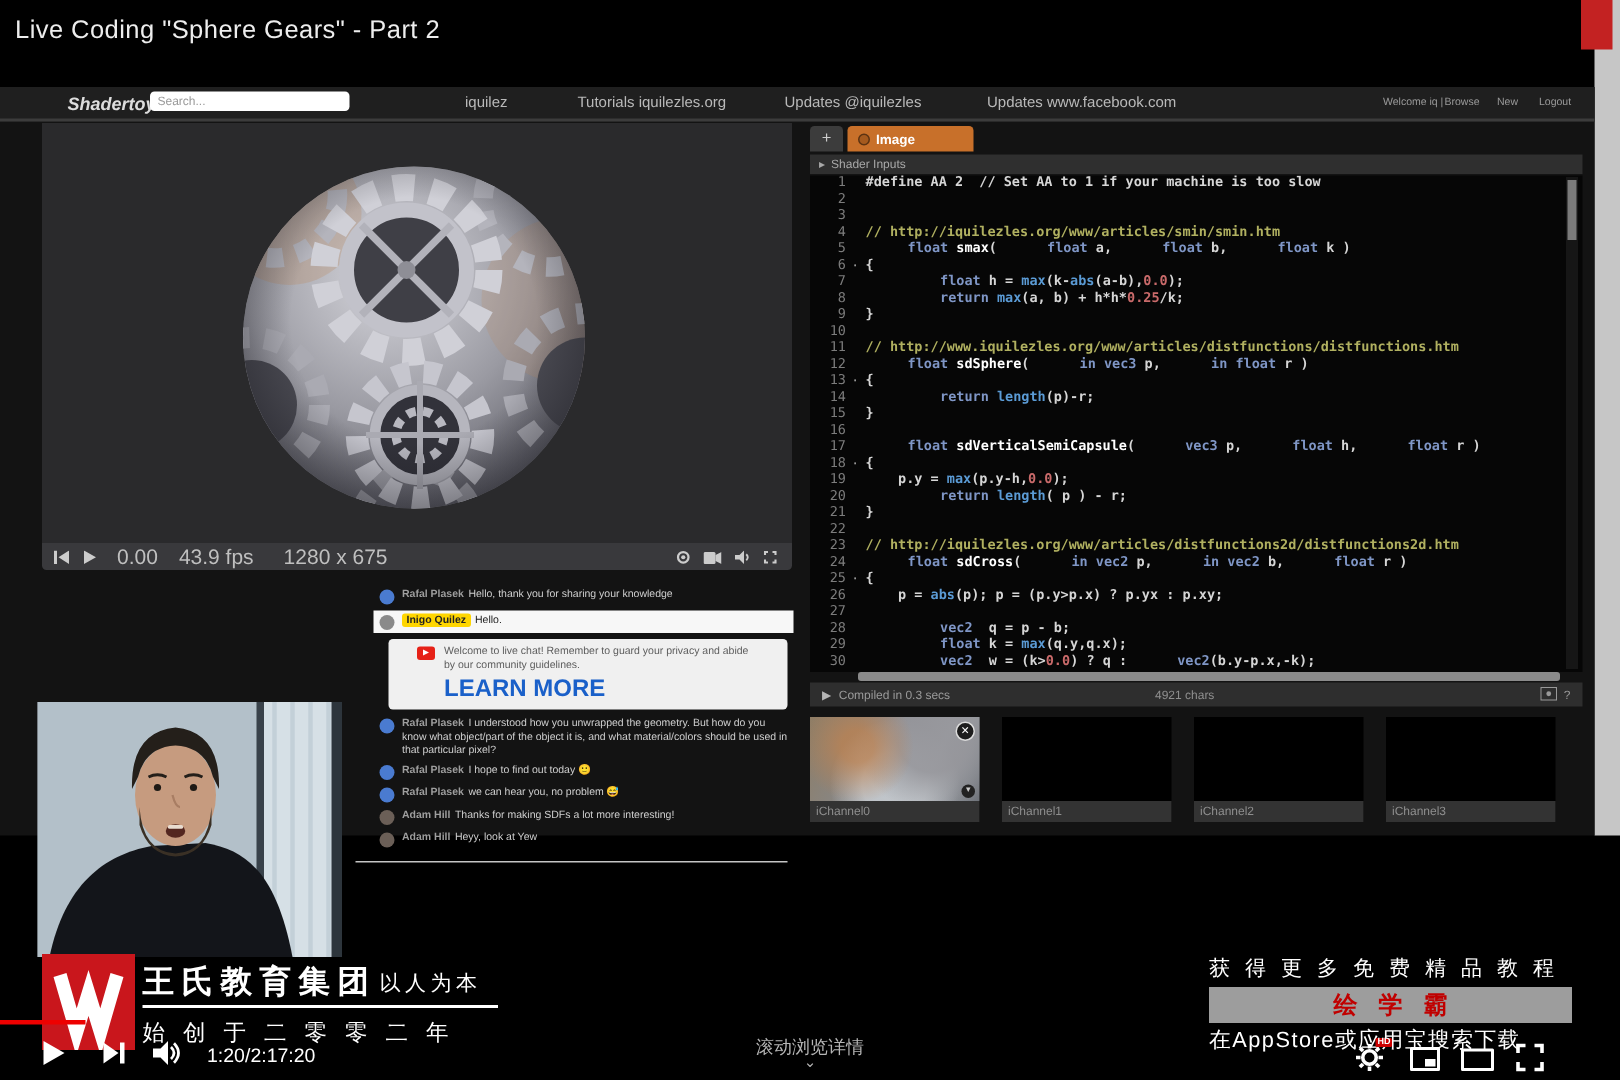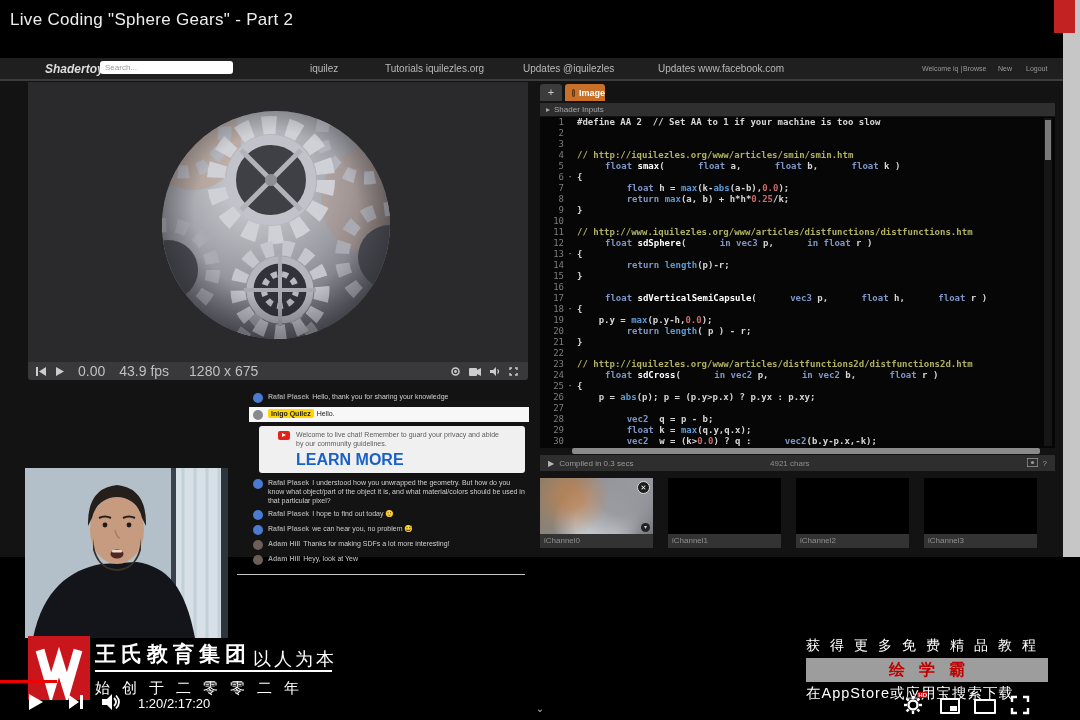--- a/index.html
+++ b/index.html
@@ -29,21 +29,21 @@
   .preview{left:28px;top:24px;width:500px;height:280px;background:#2a2a2c;}
   .preview-bar{left:28px;top:304px;width:500px;height:18px;background:#39393c;
                border-radius:0 0 3px 3px;display:flex;align-items:center;color:#c9c9c9;font-size:14px;}
   .pb-txt{margin-left:14px;color:#bfbfbf;}
   .pb-ic{margin-left:10px;display:inline-flex;align-items:center;}
   .pb-right{margin-left:auto;display:flex;align-items:center;gap:9px;margin-right:10px;}
 
   
   .tab-plus{left:540px;top:26px;width:22px;height:17px;background:#3c3c3c;color:#ccc;font-size:11px;
             text-align:center;line-height:16px;border-radius:3px 3px 0 0;}
-  .tab-image{left:565px;top:26px;width:40px;height:17px;background:#c8702a;color:#fff;font-size:9px;
+  .tab-image{left:565px;top:26px;width:84px;height:17px;background:#c8702a;color:#fff;font-size:9px;
              font-weight:bold;border-radius:3px 3px 0 0;display:flex;align-items:center;gap:4px;
              padding-left:7px;box-sizing:border-box;}
   .tab-dot{width:6px;height:6px;border-radius:50%;border:1.5px solid #5c3312;background:#a55a1e;}
   .inputs-bar{left:540px;top:45px;width:515px;height:13px;background:#2f2f2f;color:#a8a8a8;font-size:8px;
               display:flex;align-items:center;padding-left:6px;box-sizing:border-box;gap:4px;}
   .code-area{left:540px;top:59px;width:515px;height:331px;background:#060606;overflow:hidden;}
   .cl{display:flex;height:11px;line-height:11px;font-family:"DejaVu Sans Mono",monospace;
       font-size:9px;font-weight:bold;white-space:pre;}
   .cl .gut{width:24px;text-align:right;padding-right:4px;color:#7c7c7c;flex:none;font-weight:normal;}
   .cl .fold{width:5px;color:#999;font-size:7px;flex:none;}
@@ -92,21 +92,21 @@
               position:relative;}
   .cm-sys .yt:after{content:"";position:absolute;left:4px;top:2px;border-left:4px solid #fff;
               border-top:2.5px solid transparent;border-bottom:2.5px solid transparent;}
   .cm-sys .stxt{color:#5d5d5d;font-size:7px;line-height:9px;}
   .cm-sys .link{color:#1a60c9;font-weight:bold;display:inline-block;margin-top:3px;}
   .chat-divider{left:237px;top:574px;width:288px;height:1px;background:#e8e8e8;opacity:.85;}
 
   
   .logo-box{left:28px;top:636px;width:62px;height:64px;background:#c9161c;}
   .banner-company{left:95px;top:640px;font-size:21px;font-weight:bold;color:#fff;letter-spacing:5px;}
-  .banner-slogan{left:253px;top:647px;font-size:18px;color:#fff;letter-spacing:3px;}
+  .banner-slogan{left:253px;top:647px;font-size:14px;color:#fff;letter-spacing:3px;}
   .banner-line{left:95px;top:670px;width:237px;height:2px;background:#fff;}
   .banner-since{left:95px;top:679px;font-size:15px;color:#fff;letter-spacing:12px;white-space:nowrap;}
   .banner-r1{left:806px;top:637px;font-size:14px;color:#fff;letter-spacing:10px;white-space:nowrap;}
   .banner-bar{left:806px;top:658px;width:242px;height:24px;background:#9d9d9d;display:flex;
               align-items:center;justify-content:center;}
   .banner-brand{color:#c00000;font-weight:bold;font-size:16px;letter-spacing:14px;text-indent:14px;}
   .banner-r2{left:806px;top:684px;font-size:14.5px;color:#fff;letter-spacing:1px;white-space:nowrap;}
 
   
   .seek-red{left:0;top:680px;width:57px;height:3px;background:#e00;}
@@ -405,20 +405,21 @@
     <svg width="20" height="16">
         <polygon points="0,5 5,5 10,0 10,16 5,11 0,11" fill="#fff"></polygon>
         <path d="M12,4 Q16,8 12,12 M14,1.5 Q20,8 14,14.5" stroke="#fff" fill="none" stroke-width="1.8"></path>
       </svg></div>
   <div class="abs time-txt pc">
     <span>1:20</span>
       <span> / </span>
       <span>2:17:20</span>
   </div>
 
+  <div class="abs hint">滚动浏览详情</div>
   <div class="abs hint-chev">⌄</div>
 
   <div class="abs" style="left:903px;top:695px;position:absolute">
     <svg width="20" height="20">
         <circle cx="10" cy="10" r="4.5" fill="none" stroke="#fff" stroke-width="2.4"></circle>
       <g stroke="#fff" stroke-width="2.4">
         <line x1="10" y1="1" x2="10" y2="4"></line>
           <line x1="10" y1="16" x2="10" y2="19"></line>
         <line x1="1" y1="10" x2="4" y2="10"></line>
           <line x1="16" y1="10" x2="19" y2="10"></line>

